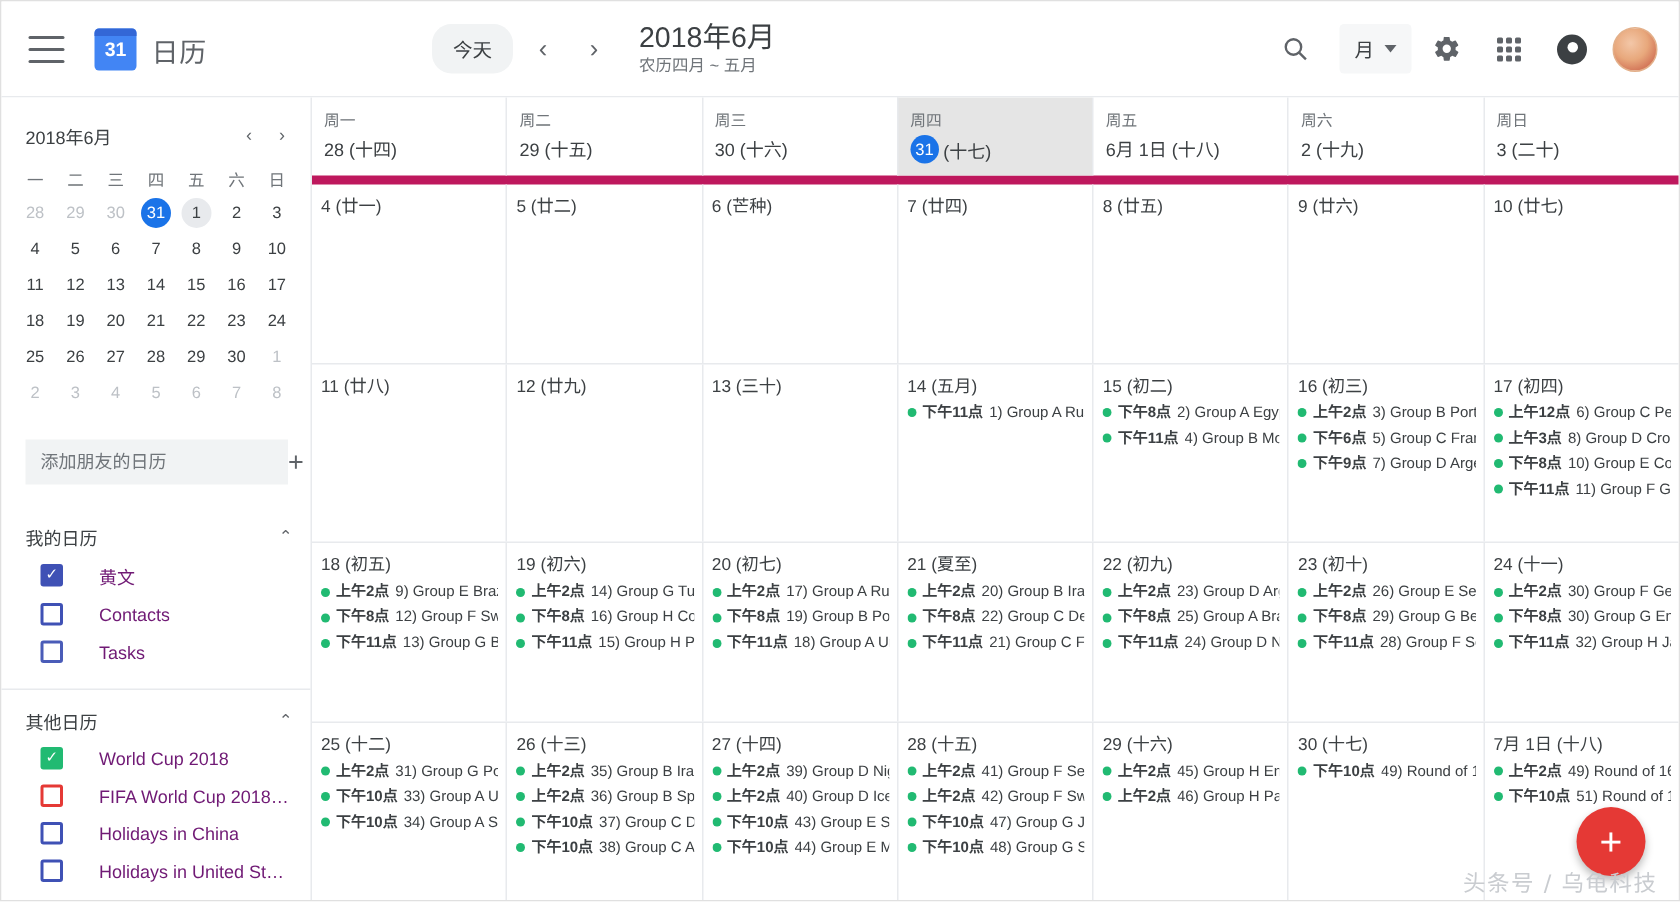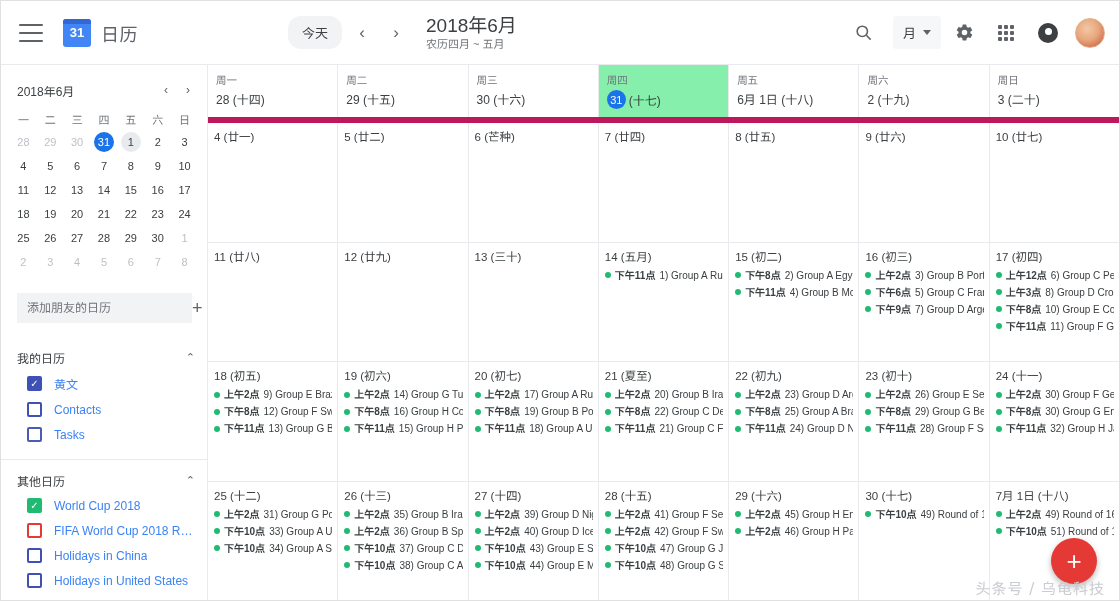--- a/index.html
+++ b/index.html
@@ -118,32 +118,32 @@
   .cal-section:first-of-type { border-top: none; }
   .sec-head { display: flex; align-items: center; padding: 4px 12px 4px 16px; }
   .sec-title { flex: 1; font-size: 12px; color: #3c4043; }
   .chev { color: #5f6368; font-size: 11px; cursor: pointer; }
   .cal-row { display: flex; align-items: center; padding: 5px 12px 5px 26px; cursor: pointer; }
   .cb { width: 15px; height: 15px; border-radius: 2px; flex: 0 0 15px;
     display: flex; align-items: center; justify-content: center;
     color: #fff; font-size: 10px; line-height: 1; }
   .cb.on { border: none; }
   .cb.off { background: #fff; }
-  .cal-label { margin-left: 12px; font-size: 12px; color: #3b82f6;
+  .cal-label { margin-left: 24px; font-size: 12px; color: #701a75;
     white-space: nowrap; overflow: hidden; text-overflow: ellipsis; }
   .footer-links { margin-top: auto; padding: 10px 0 10px 16px; font-size: 10px; color: #70757a; }
 
   
   .grid-wrap { flex: 1; display: flex; flex-direction: column; min-width: 0;
     position: relative; background: #fff; }
   .week-head { display: flex; border-bottom: 6px solid #be185d; }
   .week-head .hcell { flex: 1; min-width: 0; padding: 7px 8px 0 8px;
     border-left: 1px solid #e8eaed; height: 52px; }
   .week-head .hcell:first-child { border-left: none; }
-  .hcell.todaycol { background: #86efac; }
+  .hcell.todaycol { background: #e5e5e5; }
   .dow-name { font-size: 10.5px; color: #70757a; }
   .dnum { font-size: 12px; color: #3c4043; margin-top: 3px; display: flex;
     align-items: center; gap: 3px; }
   .dnum .circle {
     width: 19px; height: 19px; border-radius: 50%; background: #1a73e8; color: #fff;
     display: inline-flex; align-items: center; justify-content: center; font-size: 11px;
   }
   .weeks { flex: 1; display: flex; flex-direction: column; }
   .wrow { flex: 1; display: flex; border-bottom: 1px solid #e8eaed; min-height: 0; }
   .wrow:last-child { border-bottom: none; }

